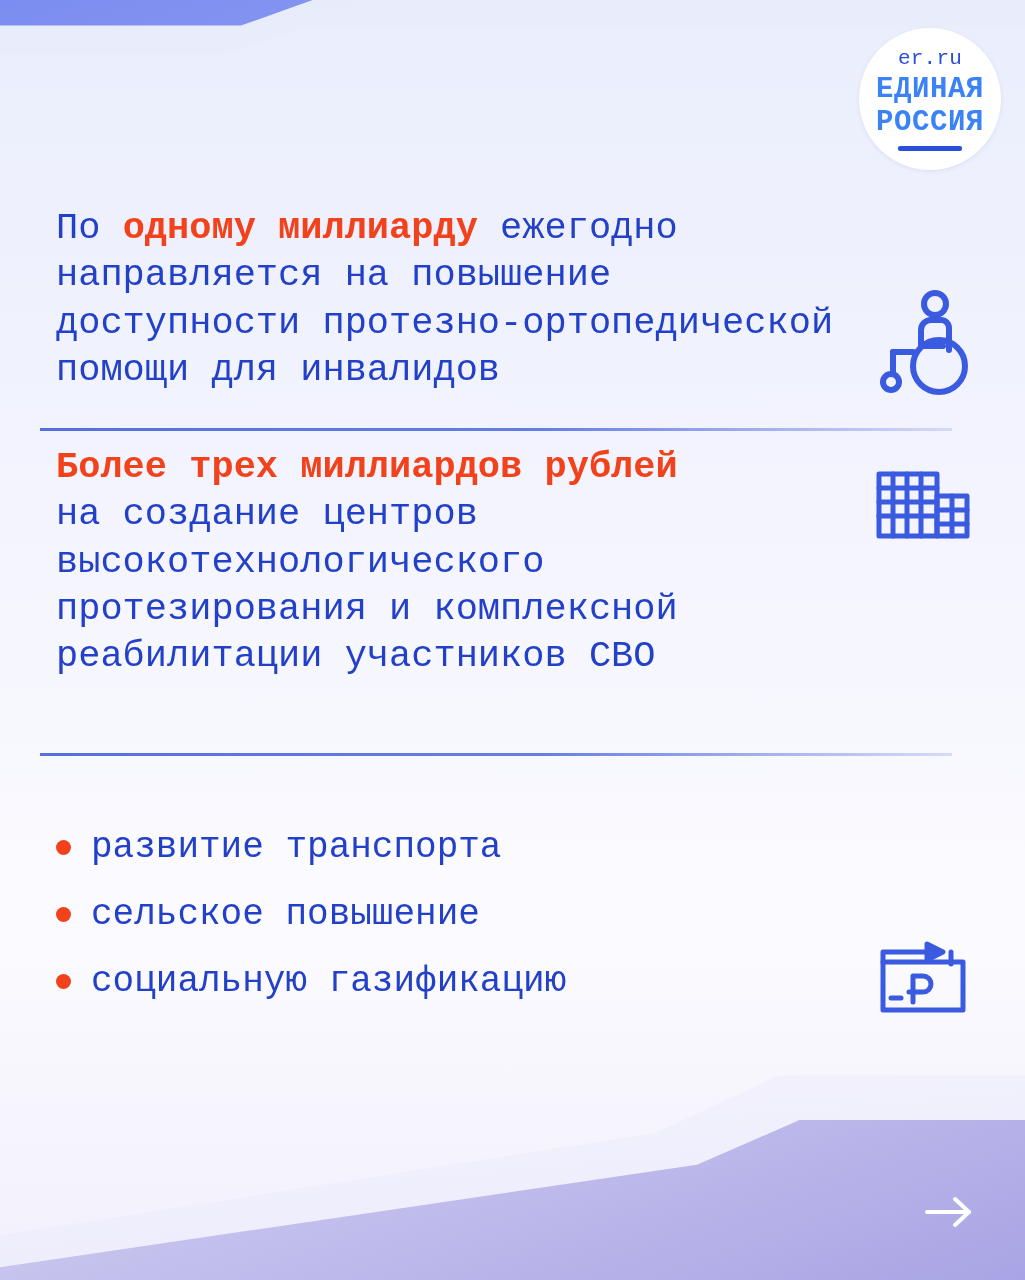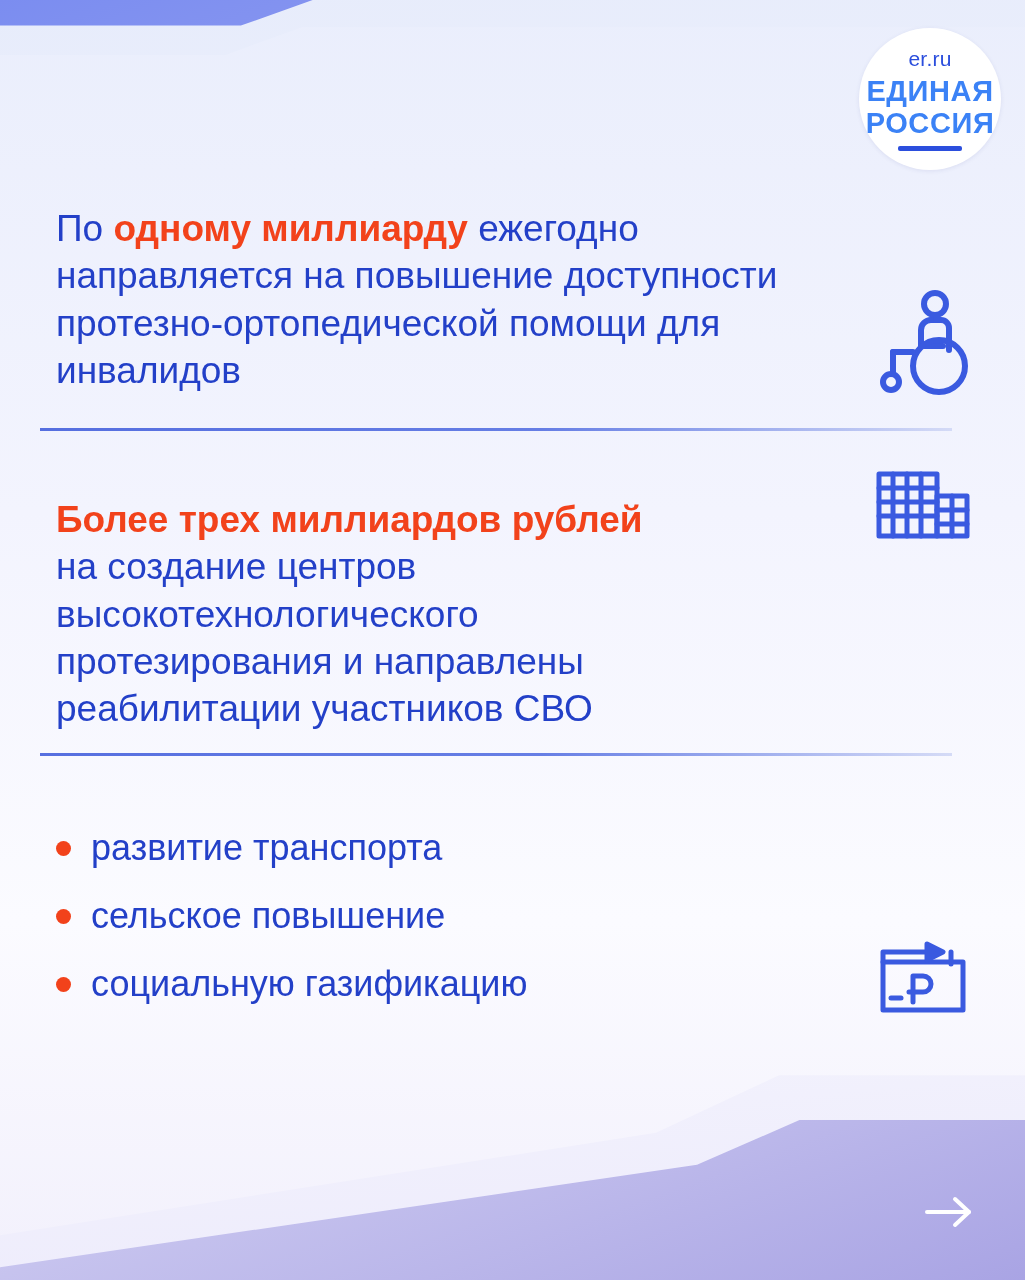--- a/index.html
+++ b/index.html
@@ -9,20 +9,21 @@
   }
   body {
     font-family: "Liberation Sans", sans-serif;
   }
   .card {
     position: relative;
     width: 1025px;
     height: 1280px;
     overflow: hidden;
     background: linear-gradient(160deg, #7b8df0 0%, #8f9bf0 18%, #b9bdf4 38%, #d9dcfa 55%, #c9c6ef 75%, #a9a4e4 100%);
+    font-family: Liberation Mono, monospace;
   }
   
   .panel {
     position: absolute;
     left: 0;
     top: 0;
     width: 1025px;
     height: 1280px;
     background: linear-gradient(175deg, #e7ecfb 0%, #eef1fd 35%, #f6f6fe 70%, #eceafb 100%);
     clip-path: polygon(0 2.0%, 23.5% 2.0%, 30.5% 0.0%, 100% 0.0%, 100% 87.5%, 78% 87.5%, 68% 91.0%, 0 99.0%);
@@ -97,21 +98,21 @@
     position: absolute;
     left: 40px;
     width: 912px;
     height: 3px;
     background: linear-gradient(90deg, #3a57da 0%, #4d69e0 55%, #cfd6f5 100%);
     opacity: 0.85;
   }
 
   .block1 { top: 205px; width: 820px; }
   .div1 { top: 428px; }
-  .block2 { top: 496px; width: 700px; }
+  .block2 { top: 444px; width: 700px; }
   .div2 { top: 753px; }
   .block3 { top: 805px; width: 700px; }
 
   .heading-orange {
     color: #f2421b;
     font-weight: bold;
     font-size: 37px;
     line-height: 1.3;
   }
   ul.bullets {
@@ -182,21 +183,21 @@
         <circle cx="66" cy="76" r="26"></circle>
         <path d="M40 62 h-20"></path>
         <path d="M20 62 v22"></path>
         <circle cx="18" cy="92" r="8"></circle>
       </svg>
     </div>
 
     <div class="divider div1"></div>
 
     <div class="block block2">
-      <div class="b-text"><span class="hl">Более трех миллиардов рублей</span><br><span>на создание центров высокотехнологического протезирования и направлены реабилитации участников СВО</span></div>
+      <div class="b-text"><span class="hl">Более трех миллиардов рублей</span><br><span>на создание центров высокотехнологического протезирования и комплексной реабилитации участников СВО</span></div>
     </div>
 
     <div class="icon icon-building">
       <svg width="100" height="70" viewBox="0 0 100 70" fill="none" stroke="#3a5ae0" stroke-width="5" stroke-linecap="round" stroke-linejoin="round">
         <rect x="6" y="4" width="58" height="62"></rect>
         <rect x="64" y="26" width="30" height="40"></rect>
         <path d="M6 18 h58 M6 32 h58 M6 46 h58"></path>
         <path d="M20 4 v62 M34 4 v62 M48 4 v62"></path>
         <path d="M64 40 h30 M64 54 h30 M79 26 v40"></path>
       </svg>

